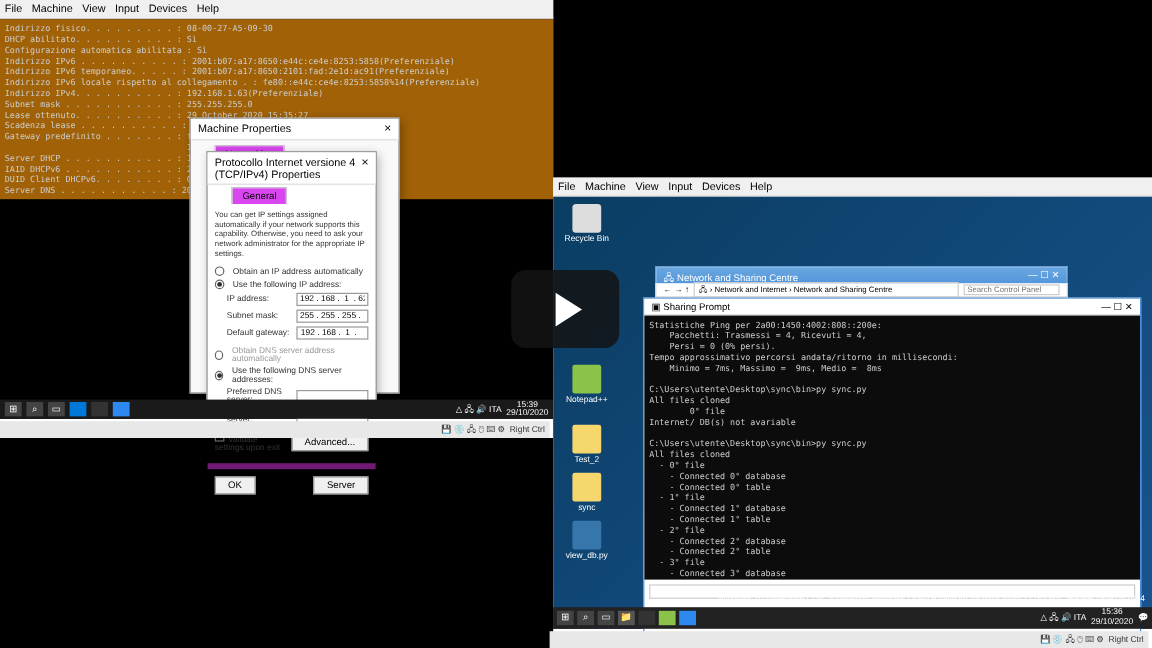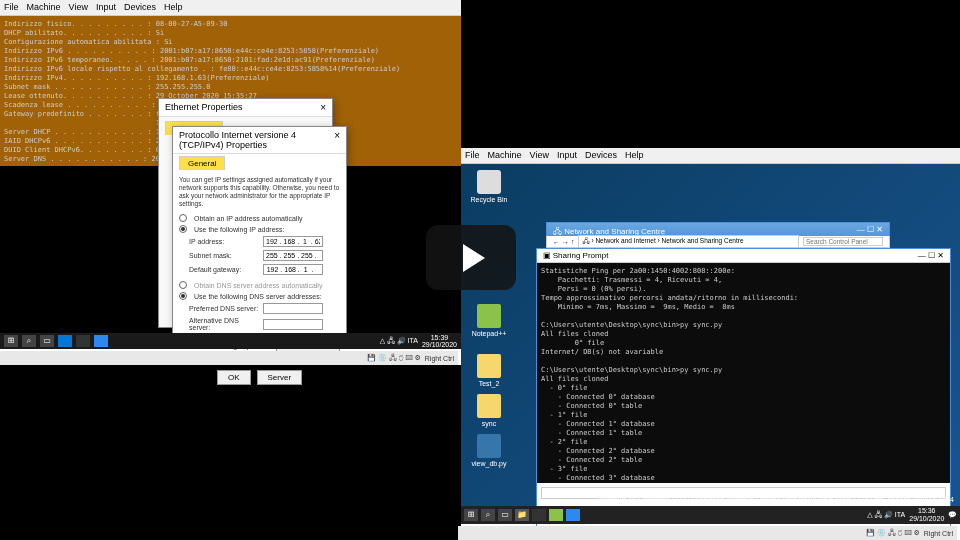--- a/index.html
+++ b/index.html
@@ -9,30 +9,30 @@
 .vm-right{left:461px;top:148px;width:499px;height:392px}
 .menubar{background:#f0f0f0;height:16px;font-size:9px;padding:2px 4px;display:flex;gap:8px;border-bottom:1px solid #ccc}
 .menubar span{cursor:default}
 .desktop-left{background:#000;height:333px;position:relative}
 .desktop-right{background:#1a5490;background:linear-gradient(135deg,#0a3d62,#1a5490);height:360px;position:relative}
 .cmd{position:absolute;background:#a16207;color:#ccc;font-family:Consolas,monospace;font-size:7px;line-height:9px;padding:4px;white-space:pre;overflow:hidden}
 .cmd-left{left:0;top:0;width:461px;height:150px}
 .dialog{position:absolute;background:#fff;border:1px solid #888;box-shadow:2px 2px 8px rgba(0,0,0,0.3);font-size:8px}
 .dlg-title{background:#fff;padding:3px 6px;font-size:9px;border-bottom:1px solid #ddd;display:flex;justify-content:space-between}
 .dlg-eth{left:158px;top:82px;width:175px;height:230px;background:#f9f9f9}
-.dlg-ip{left:172px;top:110px;width:175px;height:210px}
+.dlg-ip{left:172px;top:110px;width:142px;height:210px}
 .dlg-body{padding:6px;font-size:7px;color:#333}
-.tab{display:inline-block;padding:2px 8px;border:1px solid #ccc;border-bottom:none;background:#fde047;font-size:8px;margin-left:2px}
+.tab{display:inline-block;padding:2px 8px;border:1px solid #ccc;border-bottom:none;background:#d946ef;font-size:8px;margin-left:16px}
 .ip-row{display:flex;align-items:center;margin:3px 0;gap:4px}
 .ip-row label{width:70px;font-size:7px}
 .ip-input{border:1px solid #999;width:60px;height:11px;font-size:7px;text-align:center;padding:0 2px}
 .radio{width:8px;height:8px;border:1px solid #666;border-radius:50%;display:inline-block;margin-right:3px;position:relative}
 .radio.checked::after{content:'';position:absolute;width:4px;height:4px;background:#333;border-radius:50%;top:1px;left:1px}
 .btn{border:1px solid #999;background:#f0f0f0;padding:2px 10px;font-size:8px;cursor:pointer}
-.dlg-foot{display:flex;justify-content:center;gap:6px;padding:6px;border-top:3px solid #701a75}
+.dlg-foot{display:flex;justify-content:space-between;gap:6px;padding:6px;border-top:5px solid #701a75}
 .taskbar{position:absolute;bottom:0;left:0;right:0;height:16px;background:#1a1a1a;display:flex;align-items:center;padding:0 4px;gap:4px}
 .tb-icon{width:14px;height:12px;background:#444;font-size:8px;color:#fff;text-align:center;line-height:12px}
 .tb-right{margin-left:auto;display:flex;gap:4px;color:#fff;font-size:7px;align-items:center}
 .status-right{position:absolute;right:3px;bottom:0;height:14px;background:#e8e8e8;font-size:7px;padding:1px 4px;color:#333;display:flex;align-items:center;gap:4px}
 .desk-icon{position:absolute;width:40px;text-align:center;color:#fff;font-size:7px}
 .desk-icon .ico{width:24px;height:24px;margin:0 auto 2px;background:#f5d76e;border-radius:2px}
 .desk-icon .ico.bin{background:#ddd;border-radius:3px}
 .desk-icon .ico.py{background:#3776ab}
 .nsc{position:absolute;left:85px;top:58px;width:344px;height:22px;background:#fff;border:1px solid #4a90d9;font-size:8px}
 .nsc-title{background:linear-gradient(#6ba7e0,#4a90d9);color:#fff;padding:2px 6px;font-size:8px;display:flex;justify-content:space-between}
@@ -79,21 +79,21 @@
 Server DNS . . . . . . . . . . . : 2001:...
 
 NetBIOS su TCP/IP . . . . . . . . : Attivato
 Elenco di ricerca suffissi DNS specifici della connessione:
                                   lan
 
 C:\Users\utente&gt;</div>
 
     <div class="dialog dlg-eth">
       <div class="dlg-title">
-          <span>Ethernet Properties</span>
+          <span>Machine Properties</span>
           <span class="close-x">×</span>
         </div>
       <div style="padding:4px"><span class="tab">Networking</span></div>
     </div>
 
     <div class="dialog dlg-ip">
       <div class="dlg-title">
           <span>Protocollo Internet versione 4 (TCP/IPv4) Properties</span>
           <span class="close-x">×</span>
         </div>

